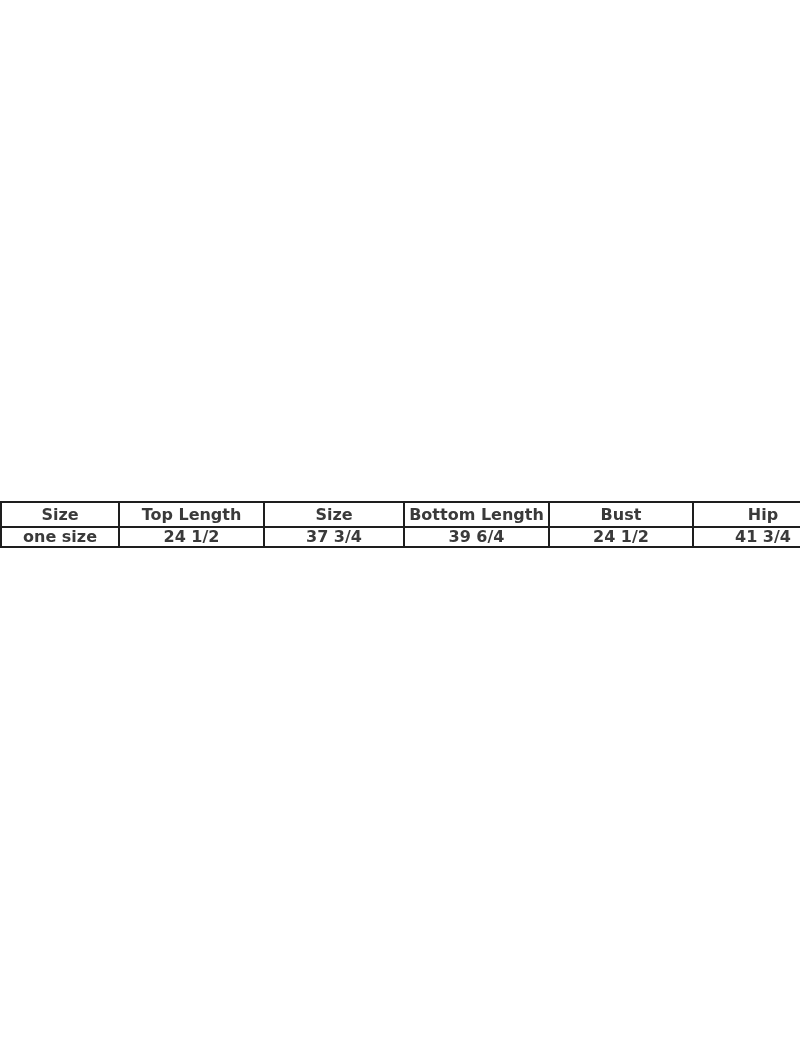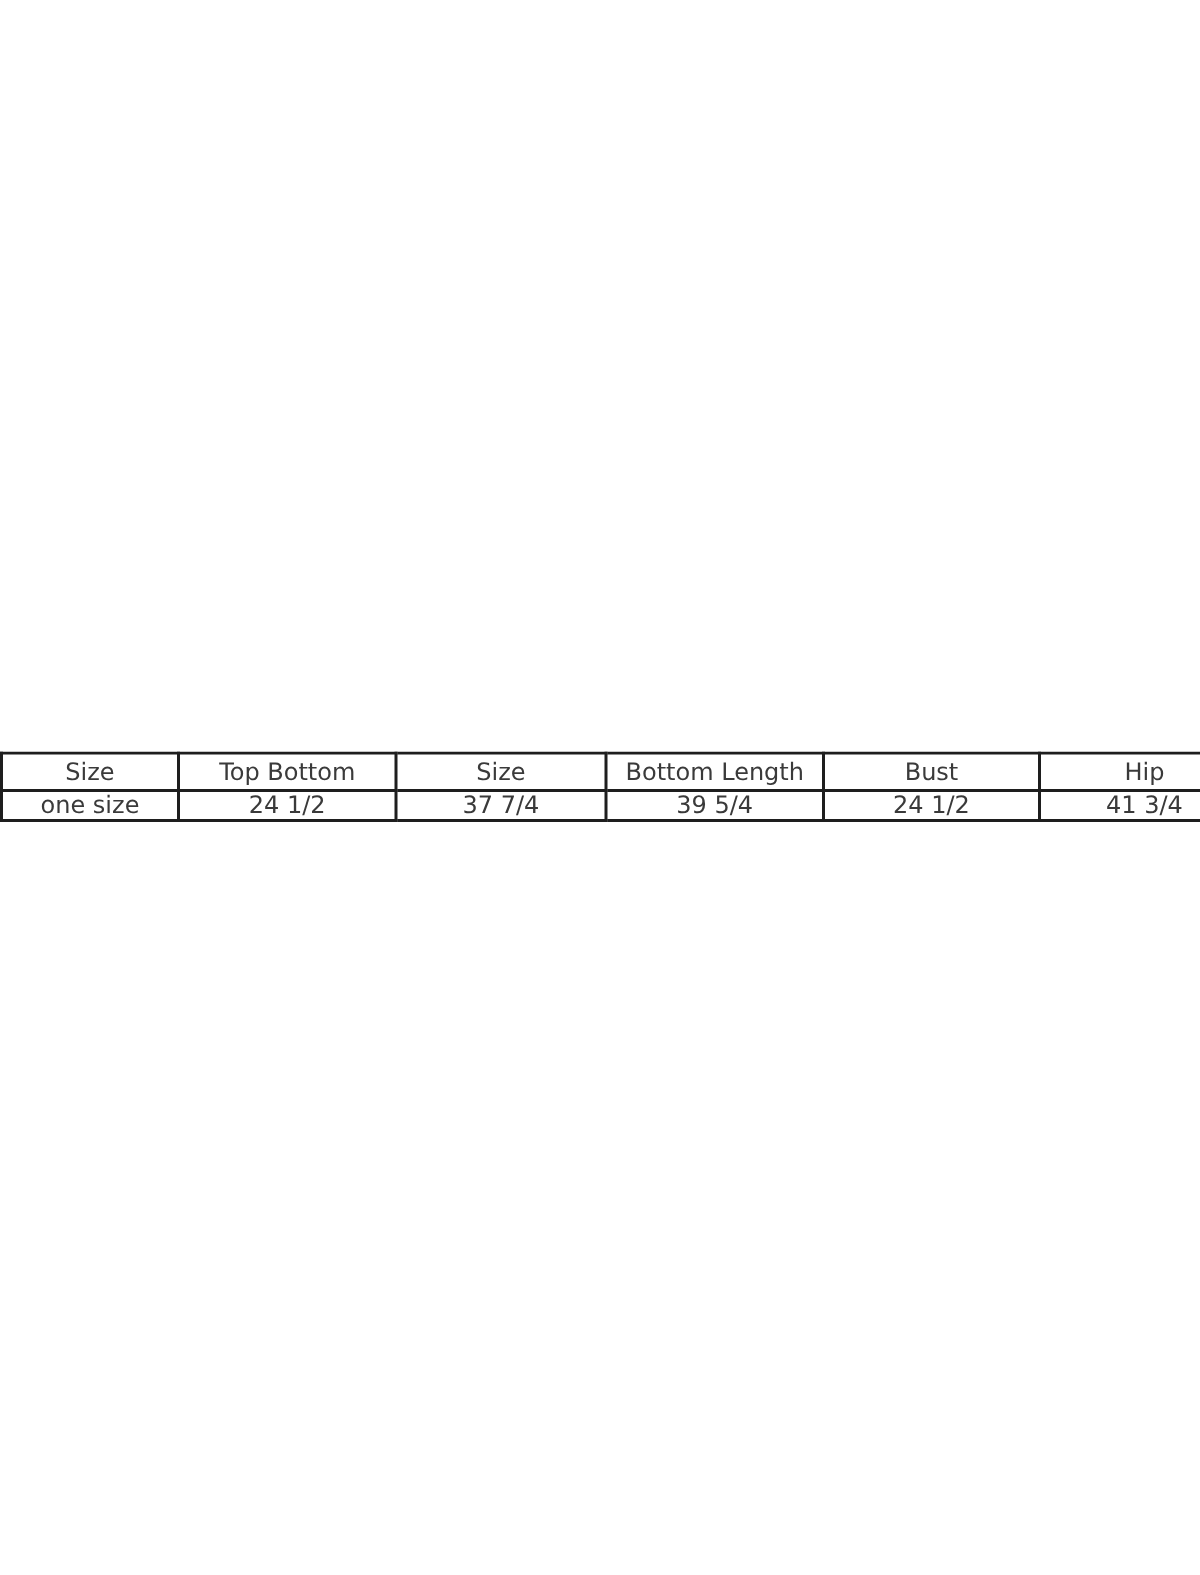--- a/index.html
+++ b/index.html
@@ -28,21 +28,21 @@
     width: 832px; 
     color: var(--text, #3a3a3a);
     font-size: 16px;
     line-height: 1;
   }
   table.size-chart th,
   table.size-chart td {
     border: 2px solid var(--border, #1e1e1e);
     text-align: center;
     vertical-align: middle;
-    font-weight: normal;
+    font-weight: bold;
     padding: 0;
     overflow: hidden;
     white-space: nowrap;
   }
   table.size-chart th { height: 23px; }
   table.size-chart td { height: 18px; }
   .col-size   { width: 118px; }
   .col-top    { width: 145px; }
   .col-bust   { width: 140px; }
   .col-bottom { width: 145px; }
@@ -59,32 +59,32 @@
         <col class="col-size">
         <col class="col-top">
         <col class="col-bust">
         <col class="col-bottom">
         <col class="col-waist">
         <col class="col-hip">
       </colgroup>
       <thead>
         <tr>
           <th>Size</th>
-          <th>Top Bottom</th>
+          <th>Top Length</th>
           <th>Size</th>
           <th>Bottom Length</th>
           <th>Bust</th>
           <th>Hip</th>
         </tr>
       </thead>
       <tbody>
         <tr>
           <td>one size</td>
           <td>24 1/2</td>
-          <td>37 7/4</td>
-          <td>39 5/4</td>
+          <td>37 3/4</td>
+          <td>39 6/4</td>
           <td>24 1/2</td>
           <td>41 3/4</td>
         </tr>
       </tbody>
     </table>
   </div>
 </div>
 
 </body></html>

